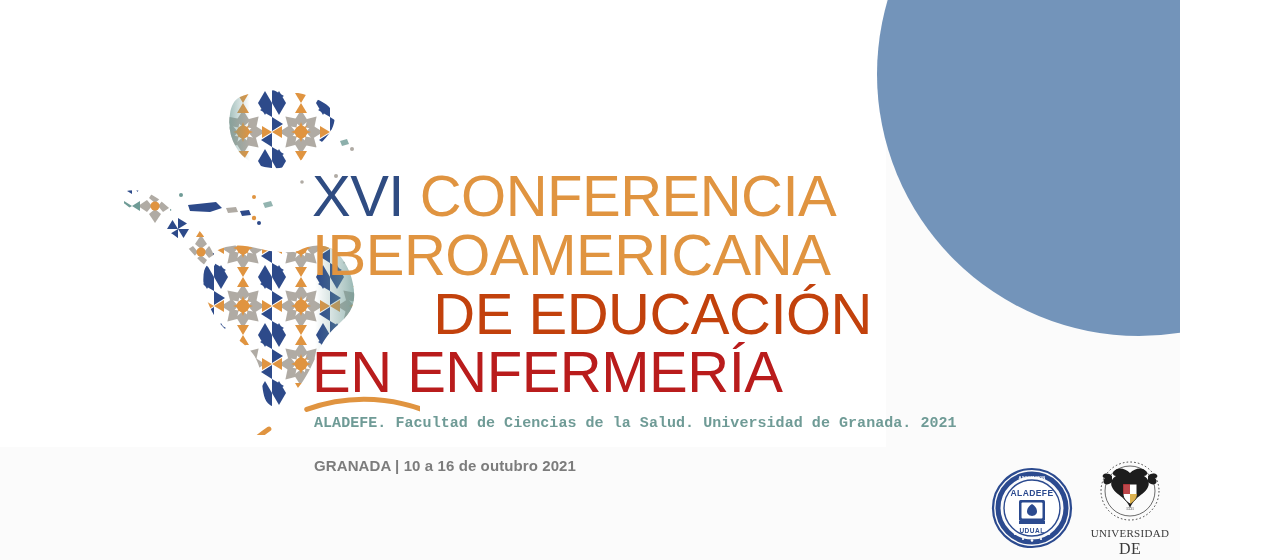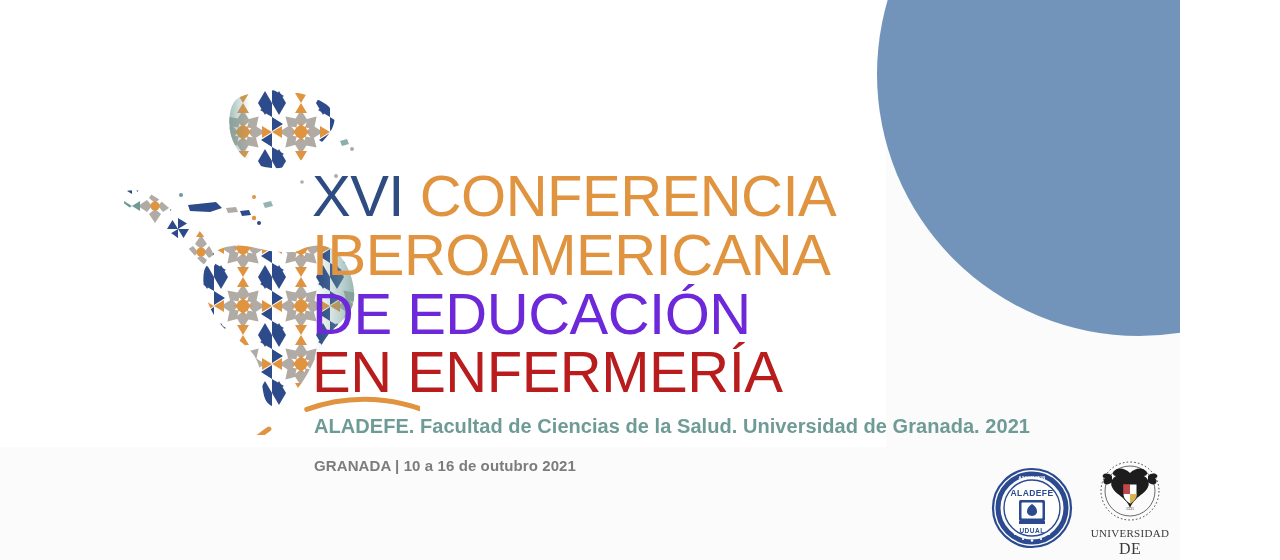--- a/index.html
+++ b/index.html
@@ -58,31 +58,32 @@
     font-size: 58px;
     line-height: 0.98;
     letter-spacing: -0.5px;
     font-weight: 400;
     white-space: nowrap;
   }
   .t-blue  { color: #2f4c82; }
   .t-orange{ color: #e09440; }
   .line1 { margin-bottom: 2px; }
   .line2 { color: #e09440; margin-bottom: 2px; }
-  .line3 { color: #6d28d9; margin-bottom: 2px; }
+  .line3 { color: #c2410c; margin-bottom: 2px; text-align: right; }
   .line4 { color: #b91c1c; }
 
   .subtitle {
     position: absolute;
     left: 314px; top: 415px;
-    font-size: 20px;
+    font-size: 15px;
     font-weight: 600;
     color: #6f9b96;
     letter-spacing: 0.05px;
     white-space: nowrap;
+    font-family: Liberation Mono, monospace;
   }
   .dateline {
     position: absolute;
     left: 314px; top: 457px;
     font-size: 15px;
     font-weight: bold;
     color: #7c7c7c;
     letter-spacing: 0.1px;
     white-space: nowrap;
   }

